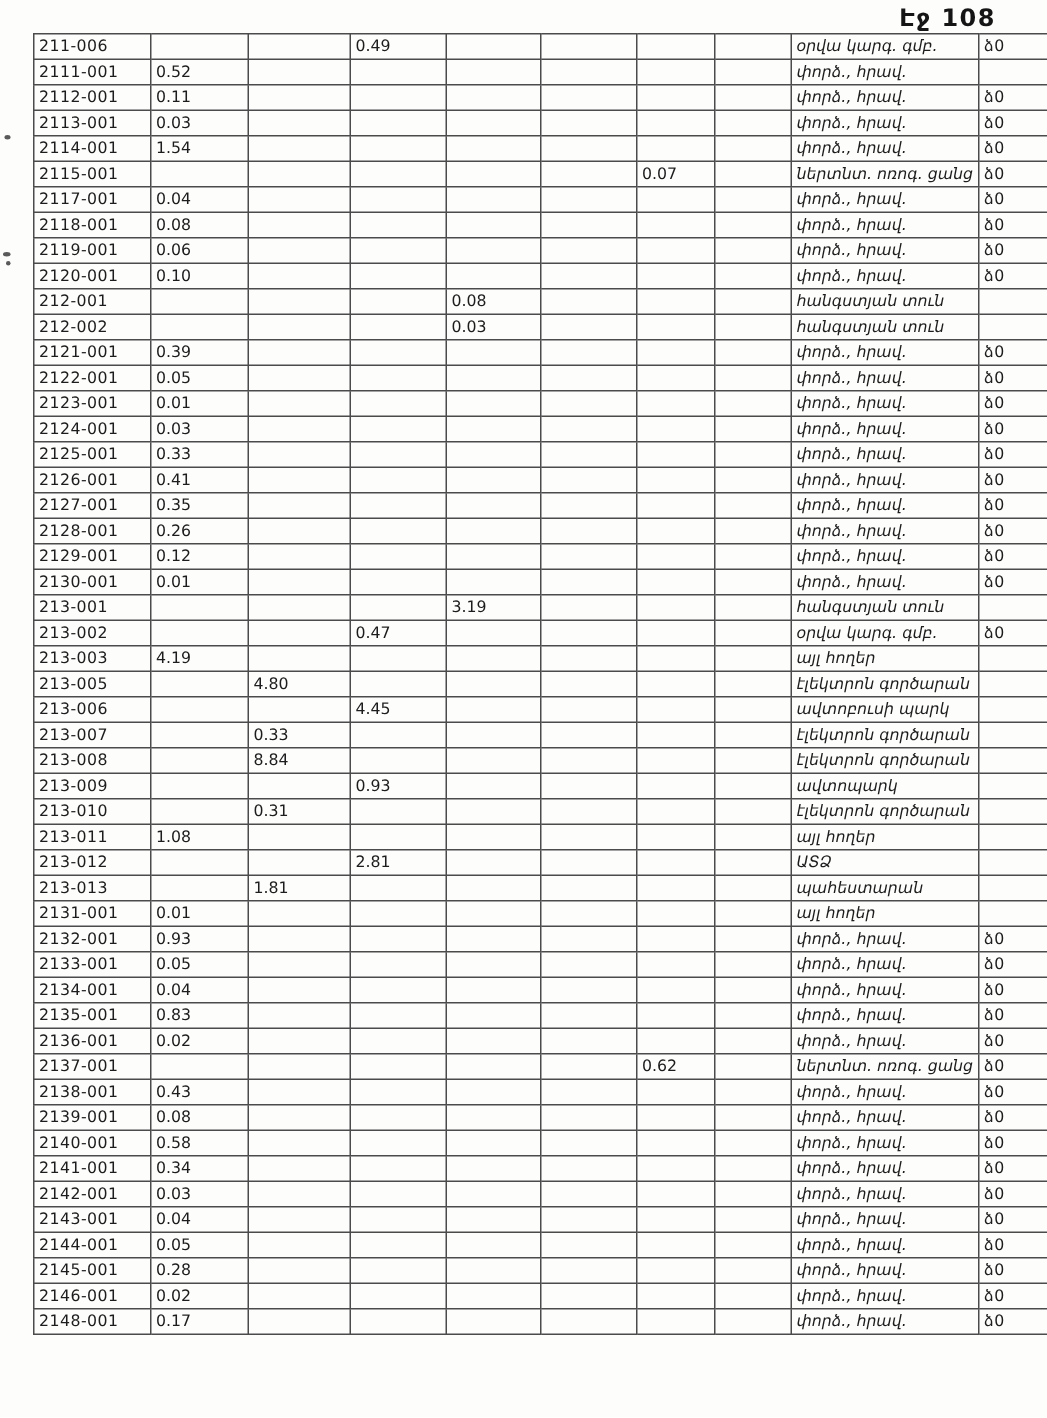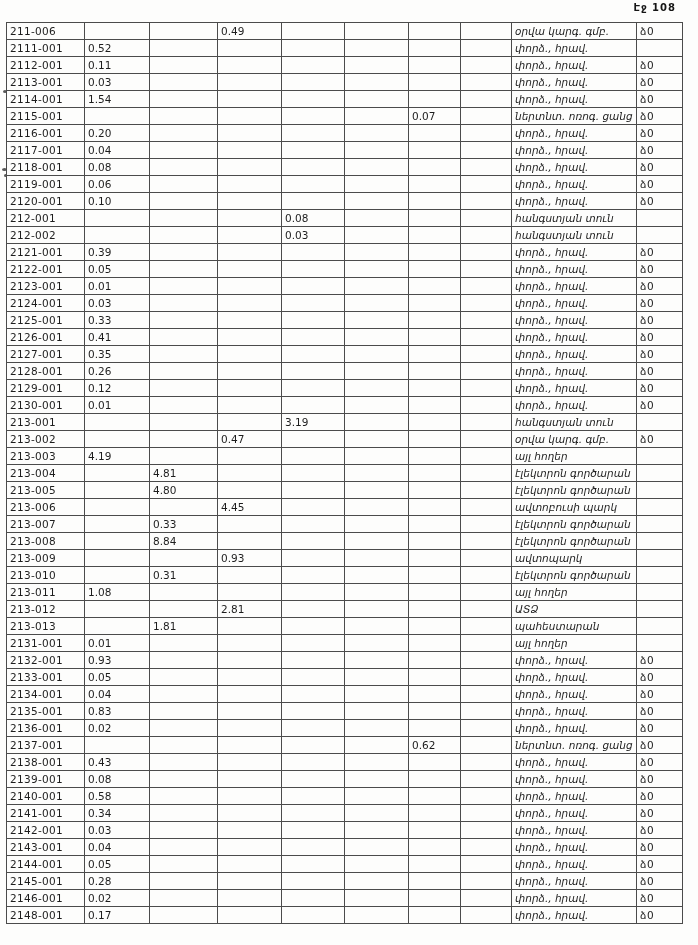--- a/index.html
+++ b/index.html
@@ -12,30 +12,30 @@
     width: 698px;
     height: 945px;
     background: #fdfdfc;
     font-family: "DejaVu Sans", sans-serif;
     color: #1d1d1d;
     overflow: hidden;
   }
   .page-number {
     position: absolute;
     top: 2px;
-    right: 22px;
-    font-size: 10px;
+    right: 34px;
+    font-size: 16px;
     font-weight: bold;
     letter-spacing: 1px;
     color: #151515;
   }
   table.ledger {
     position: absolute;
     top: 22px;
-    left: 6px;
+    left: 22px;
     border-collapse: collapse;
     table-layout: fixed;
     width: 676px;
   }
   table.ledger td {
     border: 1px solid #4b4b4b;
     height: 17px;
     box-sizing: border-box;
     font-size: 10.5px;
     line-height: 15px;
@@ -156,32 +156,20 @@
     <td class="val"></td>
     <td class="val"></td>
     <td class="val"></td>
     <td class="val"></td>
     <td class="val">0.07</td>
     <td class="val"></td>
     <td class="desc">ներտնտ. ոռոգ. ցանց</td>
     <td class="mark">ձ0</td>
   </tr>
         <tr>
-    <td class="code">2116-001</td>
-    <td class="val">0.20</td>
-    <td class="val"></td>
-    <td class="val"></td>
-    <td class="val"></td>
-    <td class="val"></td>
-    <td class="val"></td>
-    <td class="val"></td>
-    <td class="desc">փորձ., հրավ.</td>
-    <td class="mark">ձ0</td>
-  </tr>
-        <tr>
     <td class="code">2117-001</td>
     <td class="val">0.04</td>
     <td class="val"></td>
     <td class="val"></td>
     <td class="val"></td>
     <td class="val"></td>
     <td class="val"></td>
     <td class="val"></td>
     <td class="desc">փորձ., հրավ.</td>
     <td class="mark">ձ0</td>
@@ -393,32 +381,20 @@
         <tr>
     <td class="code">213-003</td>
     <td class="val">4.19</td>
     <td class="val"></td>
     <td class="val"></td>
     <td class="val"></td>
     <td class="val"></td>
     <td class="val"></td>
     <td class="val"></td>
     <td class="desc">այլ հողեր</td>
-    <td class="mark"></td>
-  </tr>
-        <tr>
-    <td class="code">213-004</td>
-    <td class="val"></td>
-    <td class="val">4.81</td>
-    <td class="val"></td>
-    <td class="val"></td>
-    <td class="val"></td>
-    <td class="val"></td>
-    <td class="val"></td>
-    <td class="desc">էլեկտրոն գործարան</td>
     <td class="mark"></td>
   </tr>
         <tr>
     <td class="code">213-005</td>
     <td class="val"></td>
     <td class="val">4.80</td>
     <td class="val"></td>
     <td class="val"></td>
     <td class="val"></td>
     <td class="val"></td>

